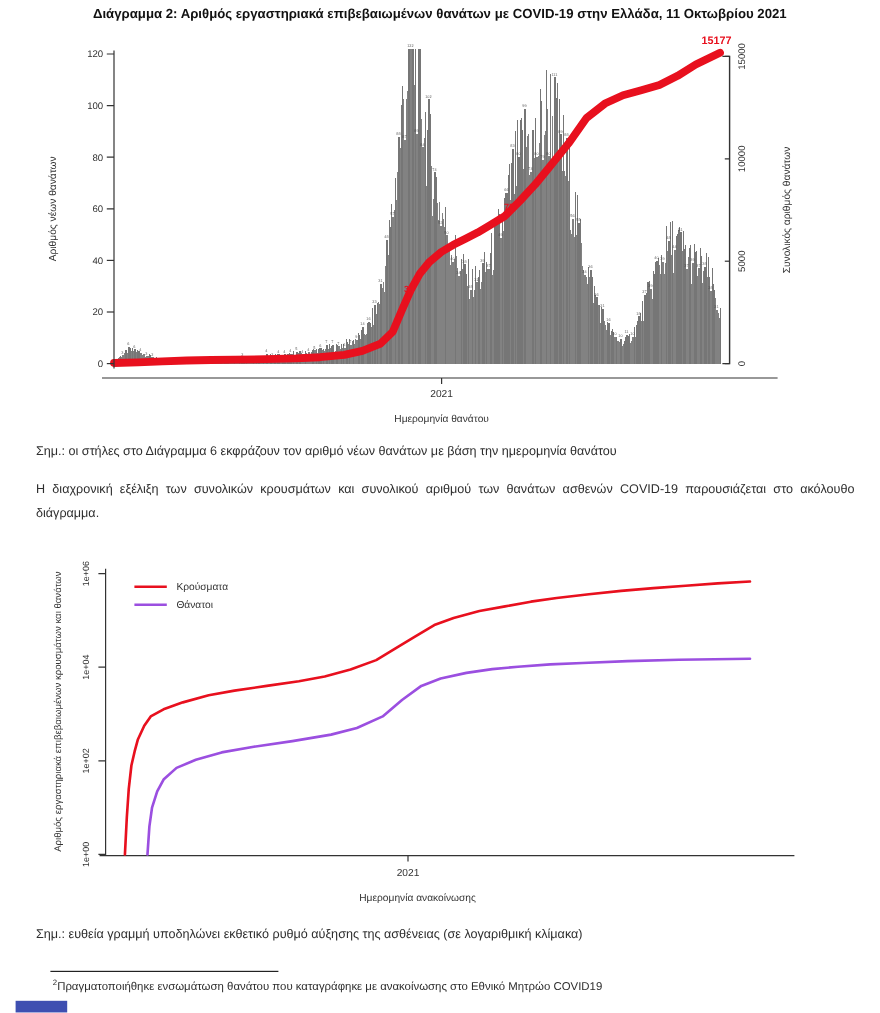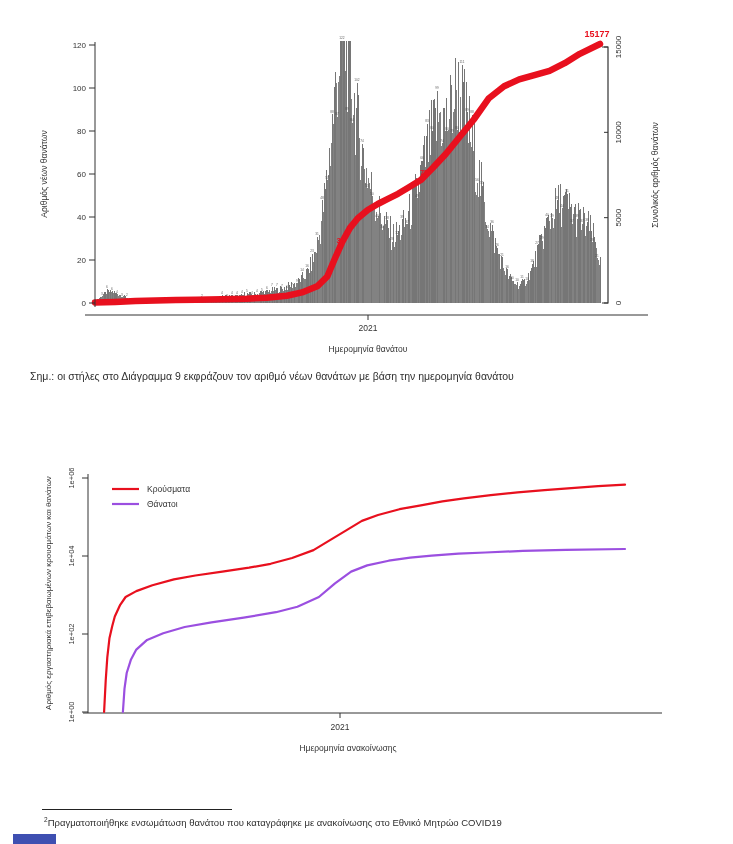--- a/index.html
+++ b/index.html
@@ -15,20 +15,21 @@
                  border-top:1.2px solid #222;}
   .footnote{position:absolute;left:44px;top:816px;width:660px;font-size:9.5px;color:#2e2e2e;}
   .footnote sup{font-size:6.5px;}
   .blue-box{position:absolute;left:13px;top:834px;width:43px;height:10px;}
 </style>
 </head>
 <body>
 
 <div class="page">
 
+  <div class="chart-title" style="top:6px">Διάγραμμα 2: Αριθμός εργαστηριακά επιβεβαιωμένων θανάτων με COVID-19 στην Ελλάδα, 11 Οκτωβρίου 2021</div>
 
   <svg id="svg-d2" width="733" height="332" viewBox="0 28 733 332" style="top:28px">
       <g shape-rendering="crispEdges">
         <rect x="94.95" y="300.3321828309479" width="1.05" height="2.6678171690521157" fill="#767676"></rect>
         <rect x="95.95" y="300.65559407657037" width="1.05" height="2.344405923429651" fill="#828282"></rect>
         <rect x="96.95" y="299.1357118509011" width="1.05" height="3.8642881490988863" fill="#767676"></rect>
         <rect x="97.95" y="298.74779614568126" width="1.05" height="4.252203854318733" fill="#828282"></rect>
         <rect x="98.95" y="297.81808120746285" width="1.05" height="5.181918792537148" fill="#828282"></rect>
         <rect x="99.95" y="296.55483179379985" width="1.05" height="6.445168206200147" fill="#767676"></rect>
         <rect x="100.95" y="297.2660339071427" width="1.05" height="5.733966092857292" fill="#828282"></rect>
@@ -640,22 +641,23 @@
       <text x="621" y="132.33333333333331" text-anchor="middle" font-size="8" fill="#333333" transform="rotate(-90 621 132.33333333333331)">10000</text>
       <line x1="604" y1="47" x2="608" y2="47" stroke="#333" stroke-width="1"></line>
       <text x="621" y="47" text-anchor="middle" font-size="8" fill="#333333" transform="rotate(-90 621 47)">15000</text>
       <text x="658" y="175" text-anchor="middle" font-size="8.5" fill="#333333" transform="rotate(-90 658 175)">Συνολικός αριθμός θανάτων</text>
       <line x1="85" y1="315" x2="648" y2="315" stroke="#333" stroke-width="1"></line>
       <line x1="368" y1="315" x2="368" y2="320" stroke="#333" stroke-width="1"></line>
       <text x="368" y="331" text-anchor="middle" font-size="8.5" fill="#333333">2021</text>
       <text x="368" y="352" text-anchor="middle" font-size="8.5" fill="#333333">Ημερομηνία θανάτου</text>
     </svg>
 
-  <div class="note" style="top:370px">Σημ.: οι στήλες στο Διάγραμμα 9 εκφράζουν τον αριθμό νέων θανάτων με βάση την ημερομηνία θανάτου</div>
-
+  <div class="note" style="top:370px">Σημ.: οι στήλες στο Διάγραμμα 6 εκφράζουν τον αριθμό νέων θανάτων με βάση την ημερομηνία θανάτου</div>
+
+  <div class="para" style="top:398px">Η διαχρονική εξέλιξη των συνολικών κρουσμάτων και συνολικού αριθμού των θανάτων ασθενών COVID-19 παρουσιάζεται στο ακόλουθο διάγραμμα.</div>
 
 
   <svg id="svg-d3" width="733" height="300" viewBox="0 462 733 300" style="top:462px">
       <line x1="88" y1="474" x2="88" y2="713" stroke="#333" stroke-width="1"></line>
       <line x1="82" y1="712" x2="88" y2="712" stroke="#333" stroke-width="1"></line>
       <text x="74" y="712" text-anchor="middle" font-size="7.5" fill="#333333" transform="rotate(-90 74 712)">1e+00</text>
       <line x1="82" y1="634" x2="88" y2="634" stroke="#333" stroke-width="1"></line>
       <text x="74" y="634" text-anchor="middle" font-size="7.5" fill="#333333" transform="rotate(-90 74 634)">1e+02</text>
       <line x1="82" y1="556" x2="88" y2="556" stroke="#333" stroke-width="1"></line>
       <text x="74" y="556" text-anchor="middle" font-size="7.5" fill="#333333" transform="rotate(-90 74 556)">1e+04</text>
@@ -667,20 +669,21 @@
       <text x="340" y="730" text-anchor="middle" font-size="8.5" fill="#333333">2021</text>
       <text x="348" y="751" text-anchor="middle" font-size="8.5" fill="#333333">Ημερομηνία ανακοίνωσης</text>
       <polyline points="104.1,712.0 105.7,680.8 107.3,657.4 109.5,637.9 112.2,626.2 114.8,616.5 120.2,604.8 125.6,597.0 136.3,591.1 152.4,585.3 173.9,579.4 195.4,575.5 222.3,571.6 249.1,567.7 270.6,563.8 292.1,558.0 313.5,550.1 329.6,540.4 345.8,530.6 361.9,520.9 378.0,515.0 399.5,509.2 420.9,505.3 442.4,501.4 463.9,498.3 490.8,495.2 517.6,492.4 544.5,490.1 571.3,488.1 598.1,486.2 625.0,484.6" fill="none" stroke="#e8101e" stroke-width="2.2" stroke-linecap="round" stroke-linejoin="round"></polyline>
       <polyline points="122.9,712.0 124.5,688.6 126.7,673.0 131.0,659.4 136.3,649.6 147.1,639.9 163.2,633.2 184.7,627.0 211.5,622.3 243.7,617.6 275.9,612.2 297.4,606.7 318.9,597.0 335.0,583.3 351.1,571.6 367.2,565.4 388.7,560.7 410.2,557.6 431.7,555.6 458.5,553.7 485.4,552.5 523.0,550.9 565.9,549.8 625.0,549.0" fill="none" stroke="#9b4fe0" stroke-width="2.2" stroke-linecap="round" stroke-linejoin="round"></polyline>
       <line x1="112" y1="489" x2="139" y2="489" stroke="#e8101e" stroke-width="2.2"></line>
       <text x="147" y="492" font-size="8.5" fill="#333333">Κρούσματα</text>
       <line x1="112" y1="504" x2="139" y2="504" stroke="#9b4fe0" stroke-width="2.2"></line>
       <text x="147" y="507" font-size="8.5" fill="#333333">Θάνατοι</text>
     </svg>
 
+  <div class="note" style="top:773px">Σημ.: ευθεία γραμμή υποδηλώνει εκθετικό ρυθμό αύξησης της ασθένειας (σε λογαριθμική κλίμακα)</div>
 
   <div class="footnote-rule"></div>
 
   <div class="footnote"><sup>2</sup><span>Πραγματοποιήθηκε ενσωμάτωση θανάτου που καταγράφηκε με ανακοίνωσης στο Εθνικό Μητρώο COVID19</span></div>
 
   <div class="blue-box" style="background: rgb(62, 79, 177);"></div>
 
 </div>
 
 </body></html>

